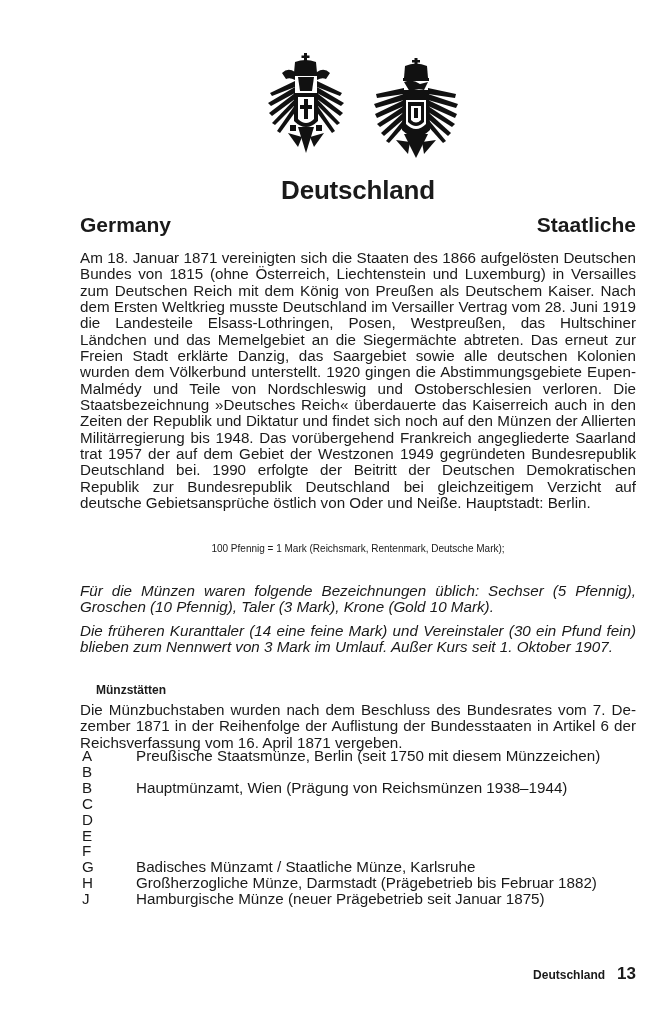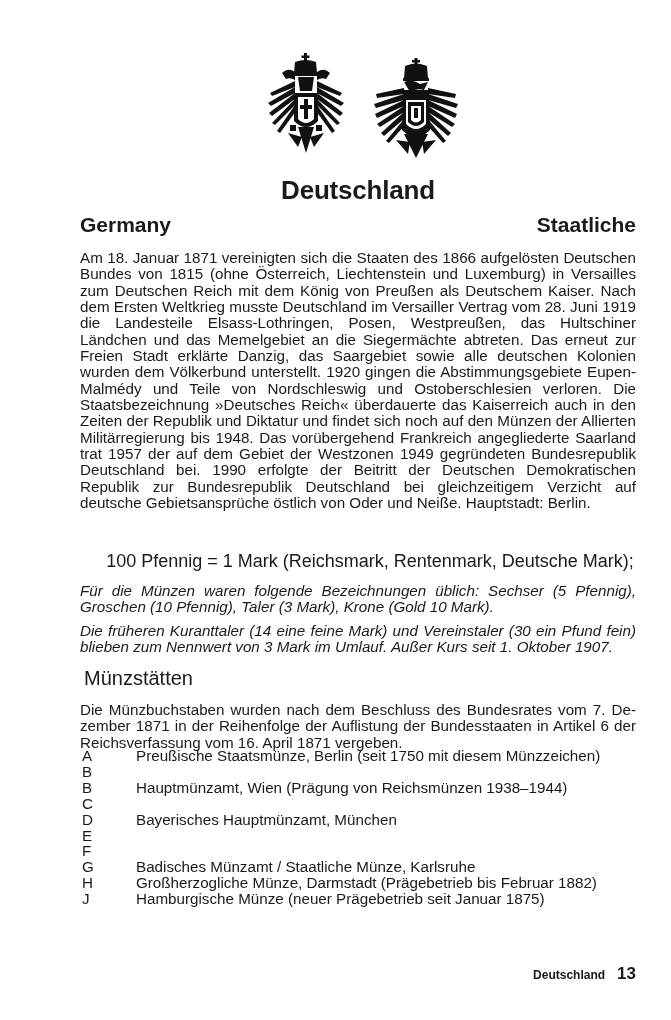--- a/index.html
+++ b/index.html
@@ -66,35 +66,35 @@
     margin: 0;
     hyphens: manual;
   }
   .intro { top: 250px; }
   .currency {
     position: absolute;
     top: 541px;
     left: 0;
     width: 556px;
     text-align: center;
-    font-size: 18px;
+    font-size: 10px;
     line-height: 16.4px;
-    margin: 12px;
+    margin: 0;
   }
   .italic { font-style: italic; }
   .names { top: 583px; }
   .kurant { top: 623px; }
   .mint-heading {
     position: absolute;
     top: 665px;
     left: 0;
-    font-weight: normal;
-    font-size: 20px;
+    font-weight: bold;
+    font-size: 12px;
     line-height: 18px;
-    margin: 4px;
+    margin: 16px;
   }
   .mint-intro { top: 702px; }
   .mint-list {
     position: absolute;
     top: 748px;
     left: 0;
     width: 556px;
     margin: 0;
     padding: 0;
     list-style: none;
@@ -250,21 +250,20 @@
       </li>
     <li>
         <span class="mint-letter">B</span>
         <span class="mint-desc">Hauptmünzamt, Wien (Prägung von Reichsmünzen 1938–1944)</span>
       </li>
     <li>
         <span class="mint-letter">C</span>
       </li>
     <li>
         <span class="mint-letter">D</span>
-        <span class="mint-desc">Bayerisches Hauptmünzamt, München</span>
       </li>
     <li>
         <span class="mint-letter">E</span>
       </li>
     <li>
         <span class="mint-letter">F</span>
       </li>
     <li>
         <span class="mint-letter">G</span>
         <span class="mint-desc">Badisches Münzamt / Staatliche Münze, Karlsruhe</span>

